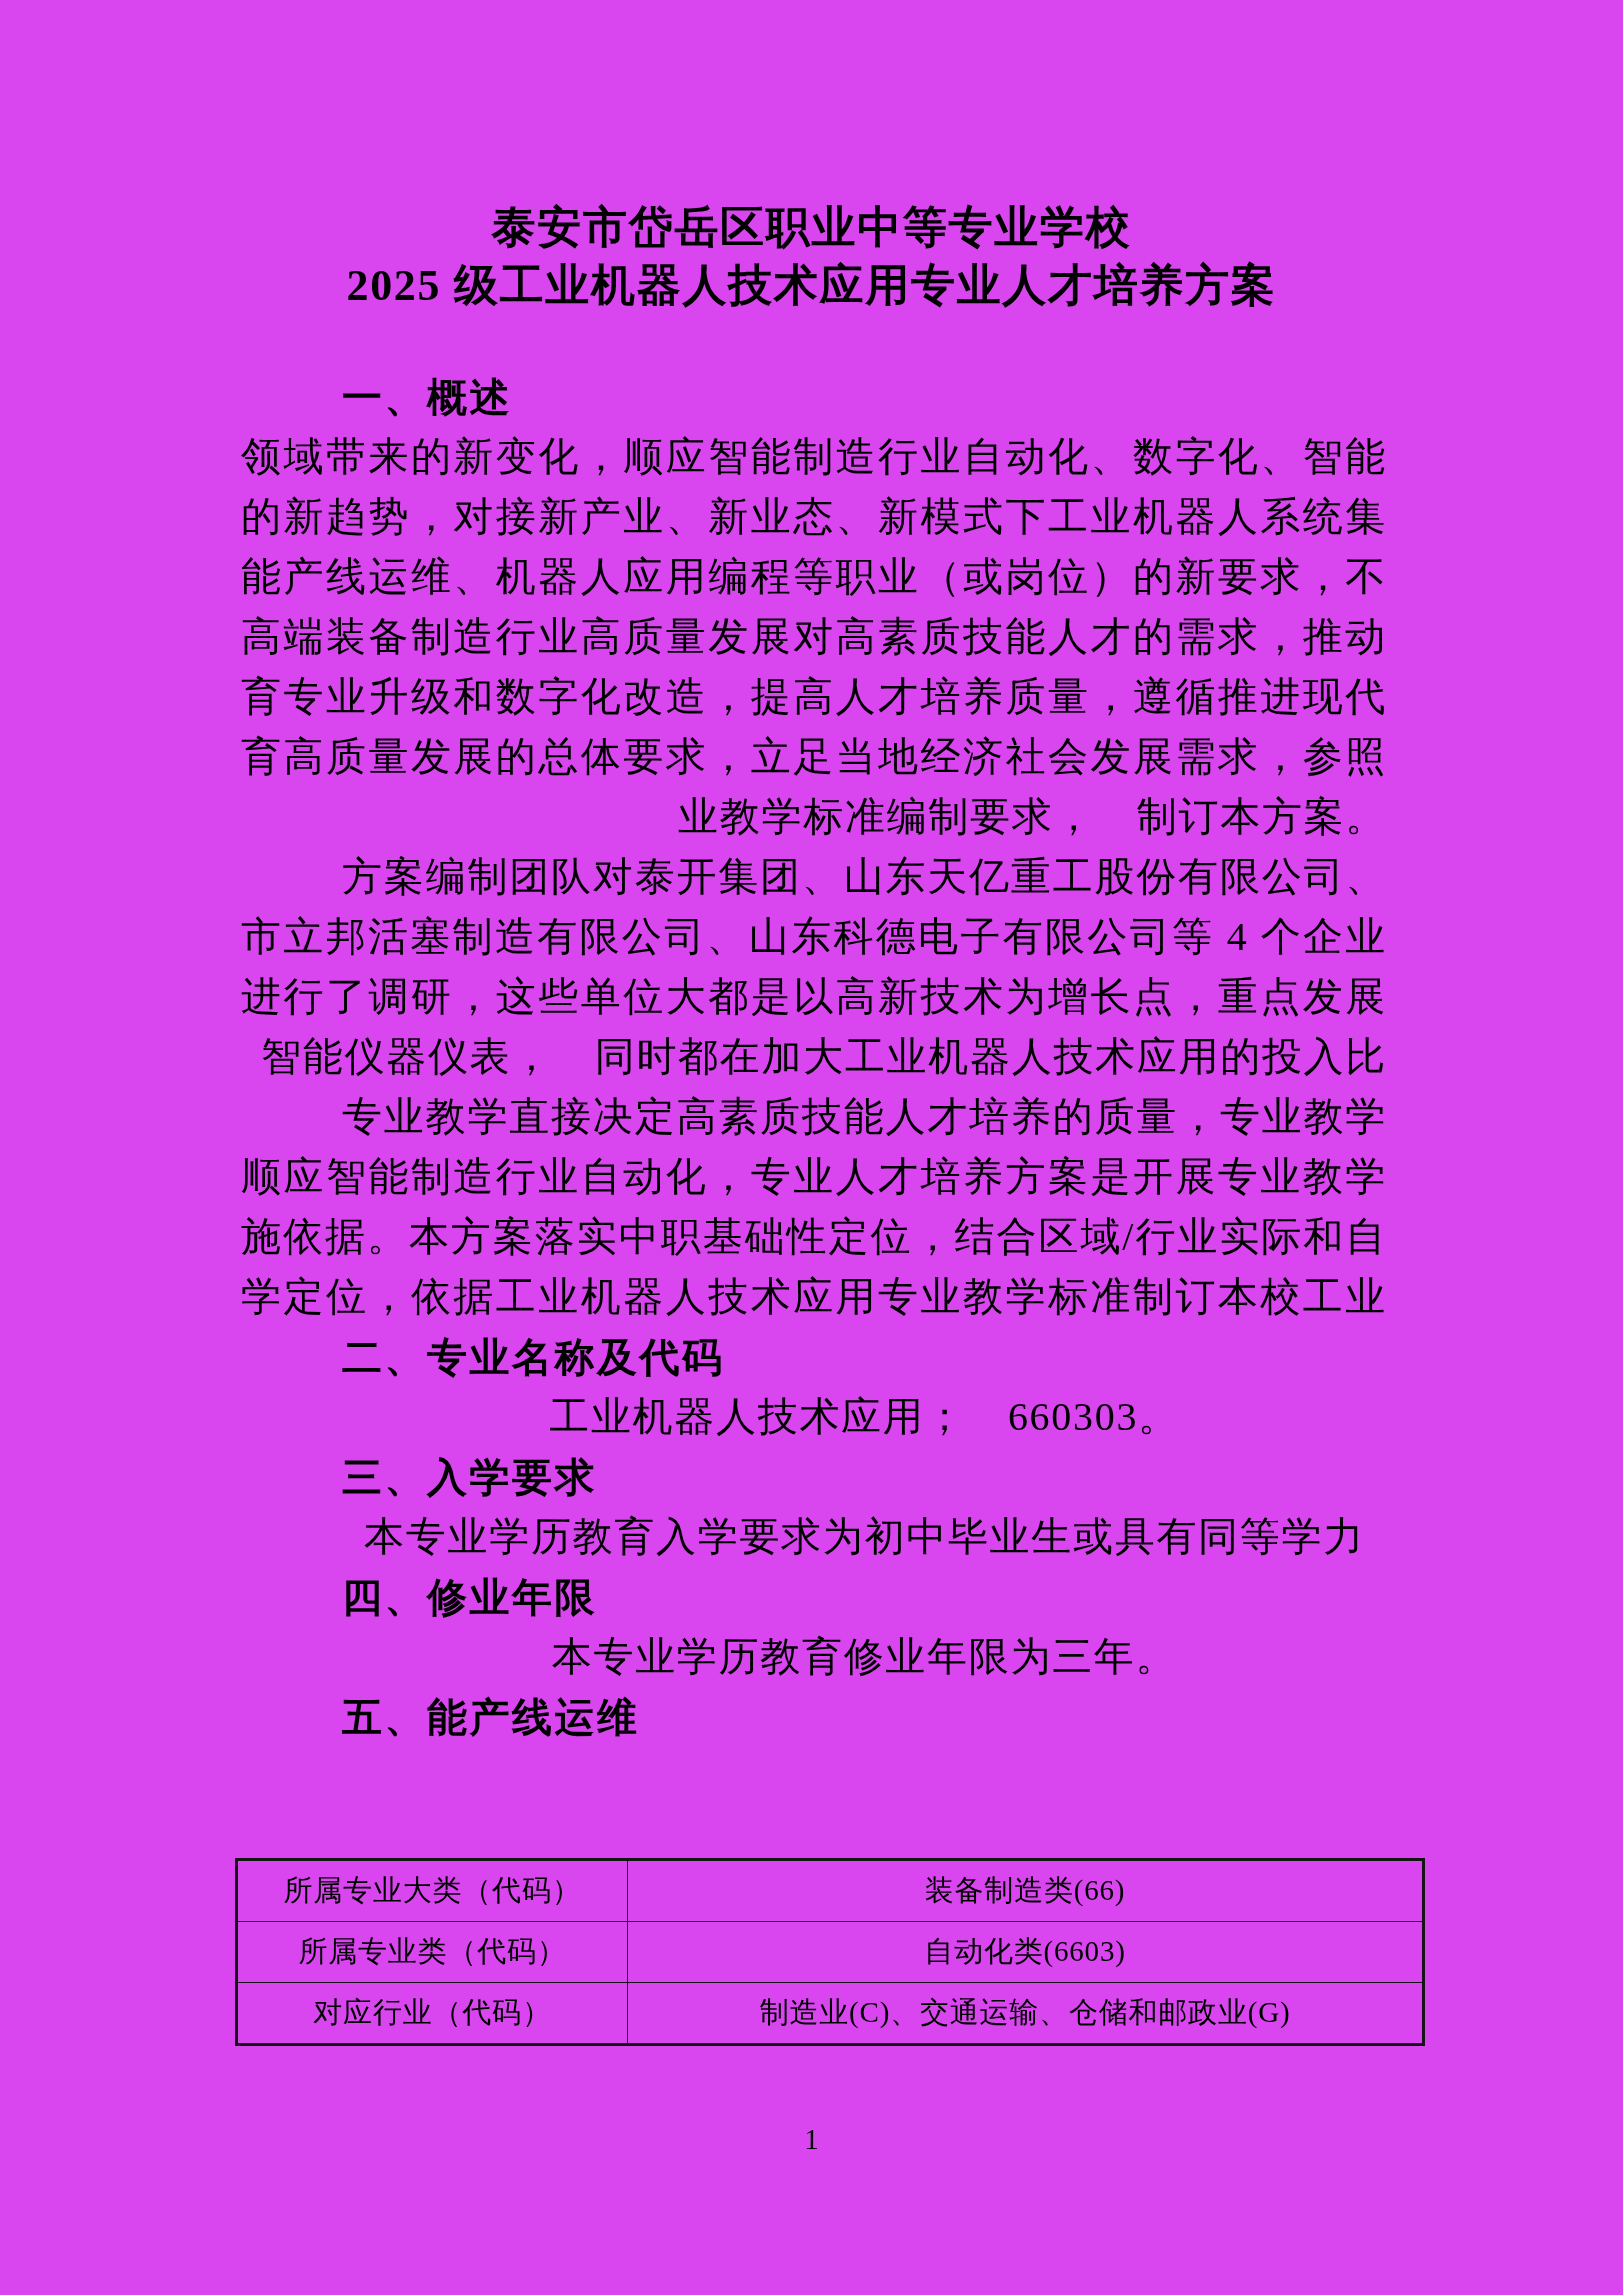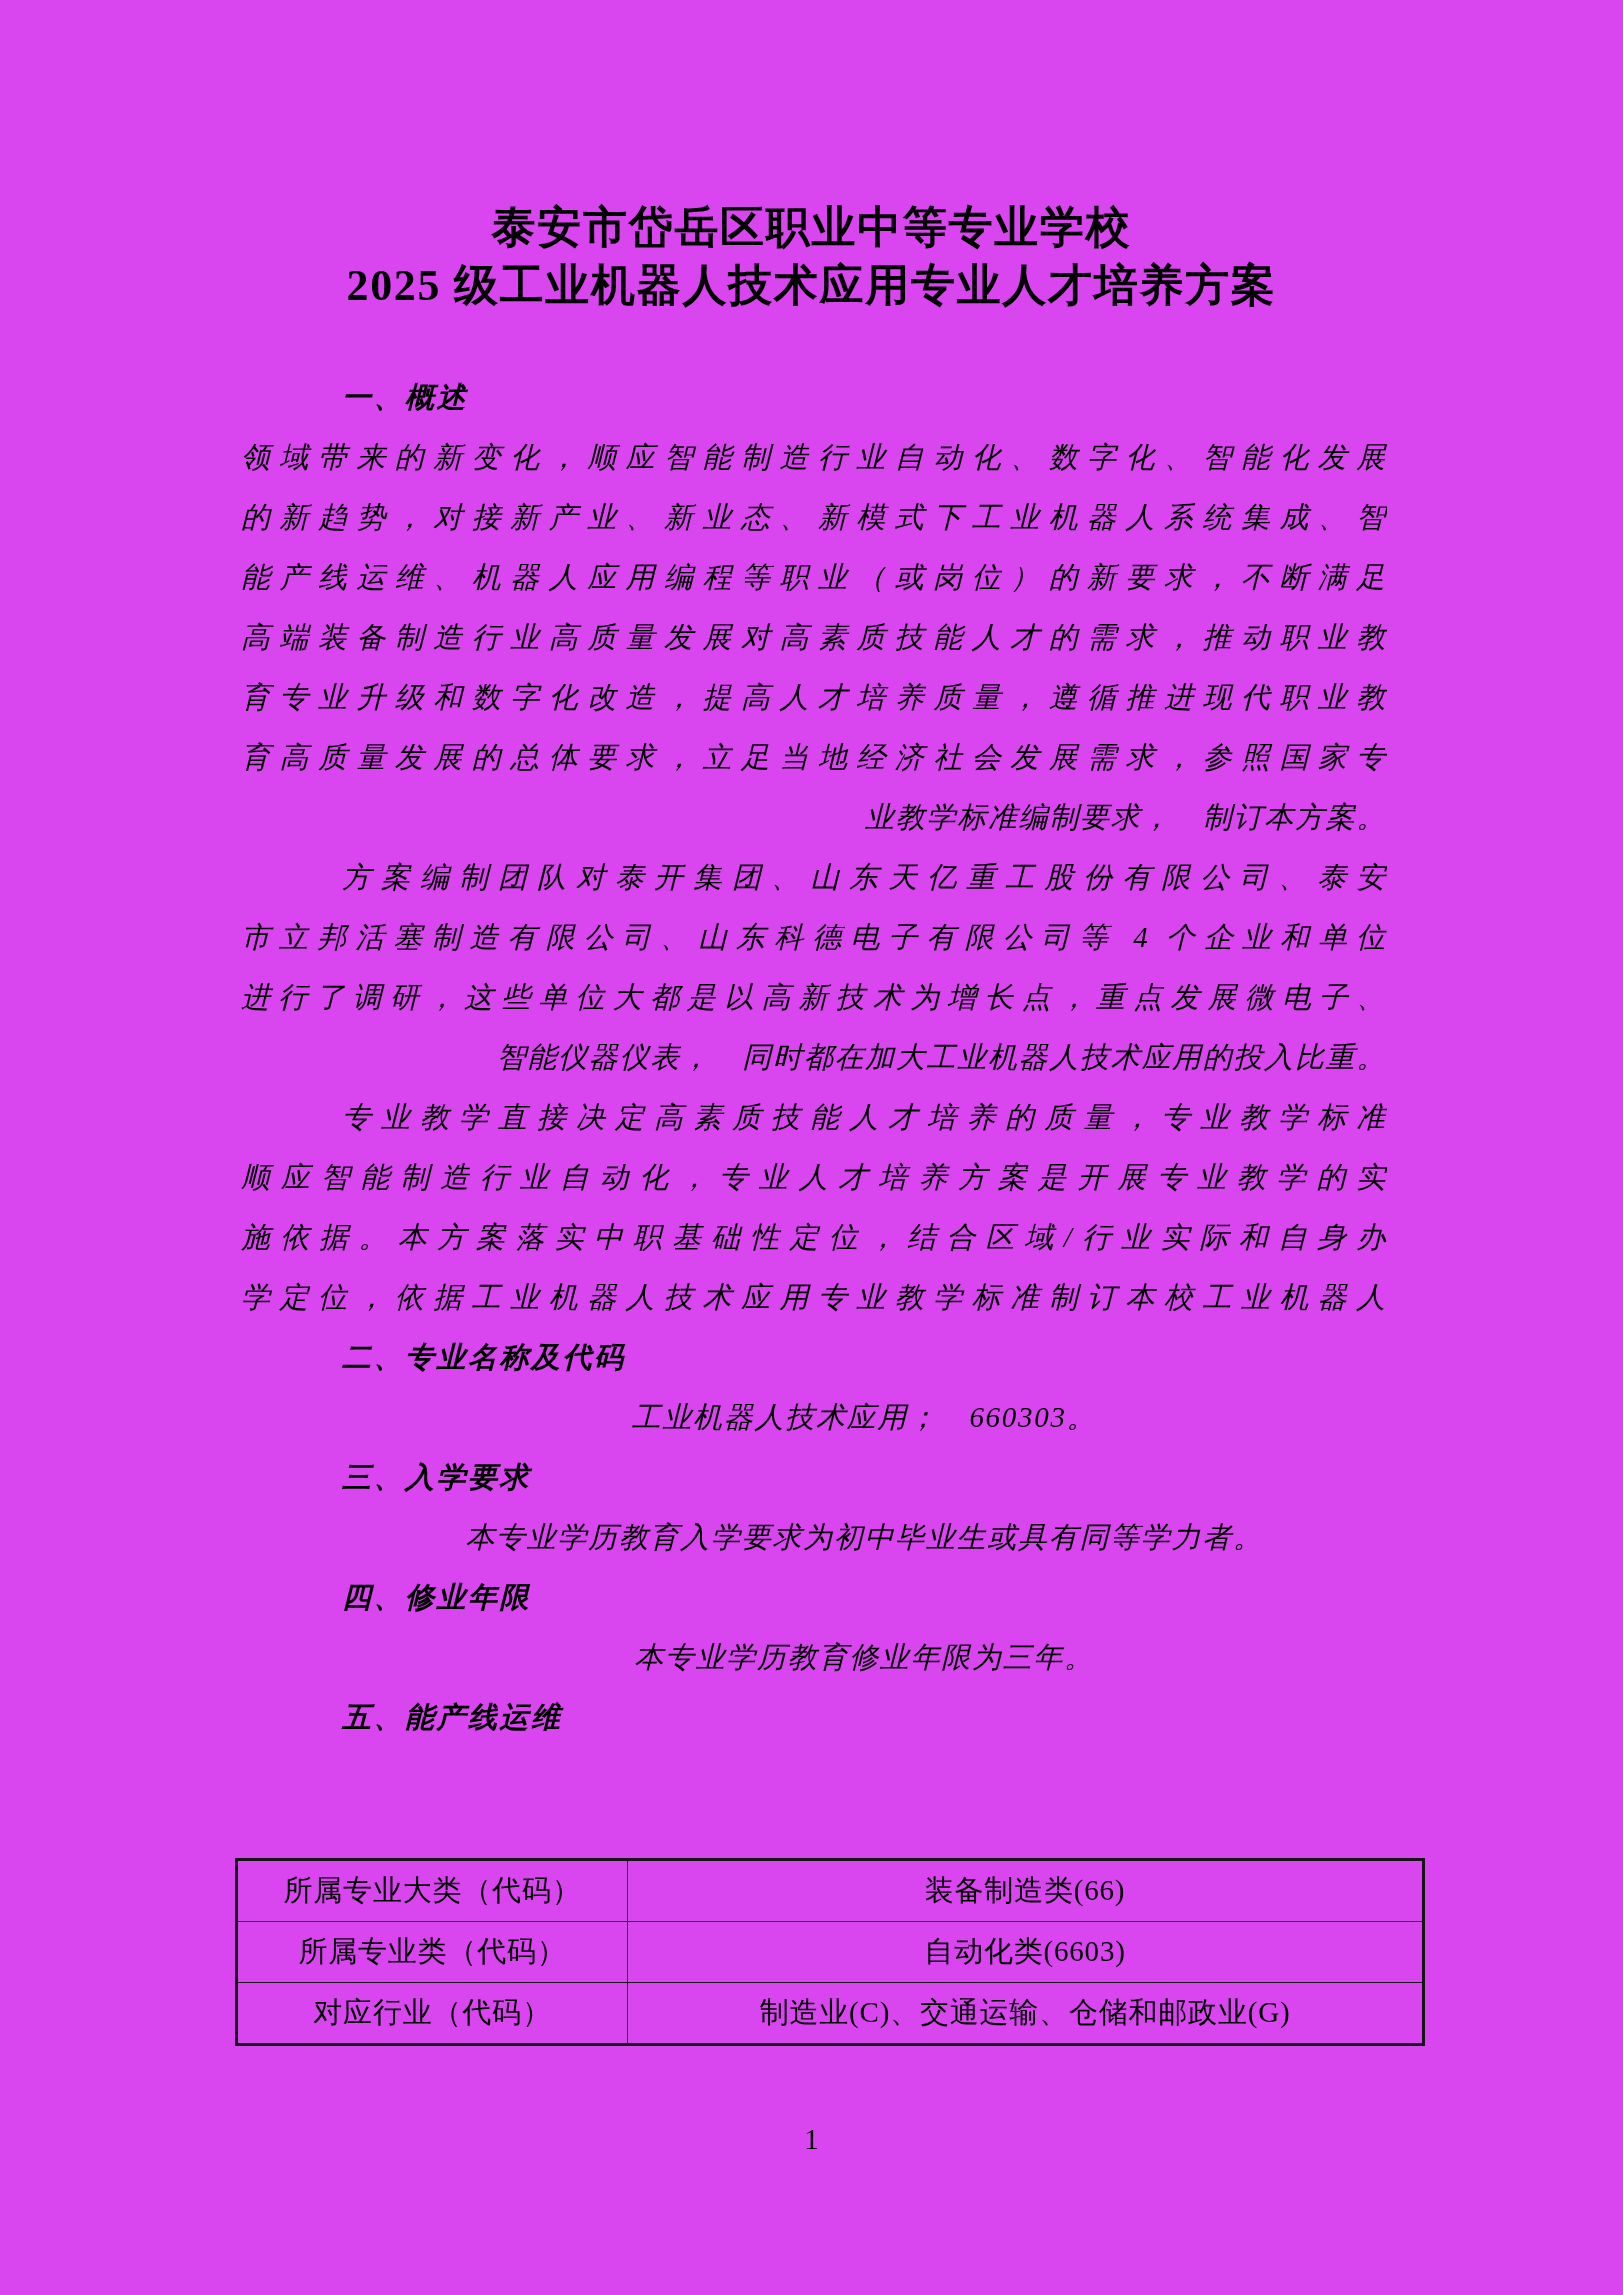--- a/index.html
+++ b/index.html
@@ -31,25 +31,24 @@
   }
   .content {
     position: absolute;
     left: 241px;
     top: 367px;
     width: 1146px;
   }
   .line {
     height: 60px;
     line-height: 60px;
-    font-size: 29px;
+    font-size: 40px;
     letter-spacing: 1.7px;
     overflow: hidden;
     font-family: "Liberation Serif", "DejaVu Serif", serif;
-    font-style: italic;
   }
   .line.heading {
     font-family: "Liberation Sans", "DejaVu Sans", sans-serif;
     font-weight: bold;
     padding-left: 101px;
     letter-spacing: 2.5px;
     text-align: left;
   }
   .line.first {
     text-indent: 101px;

